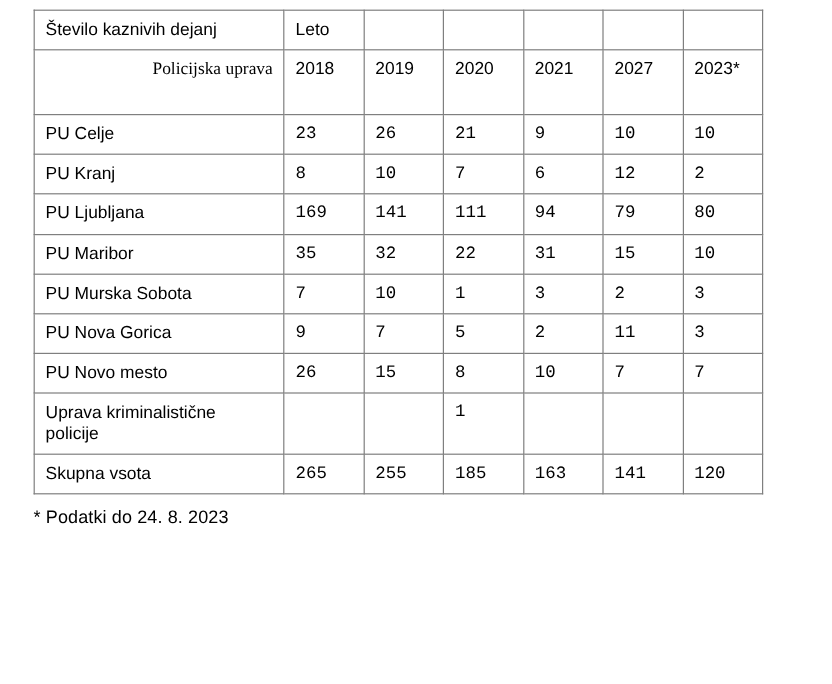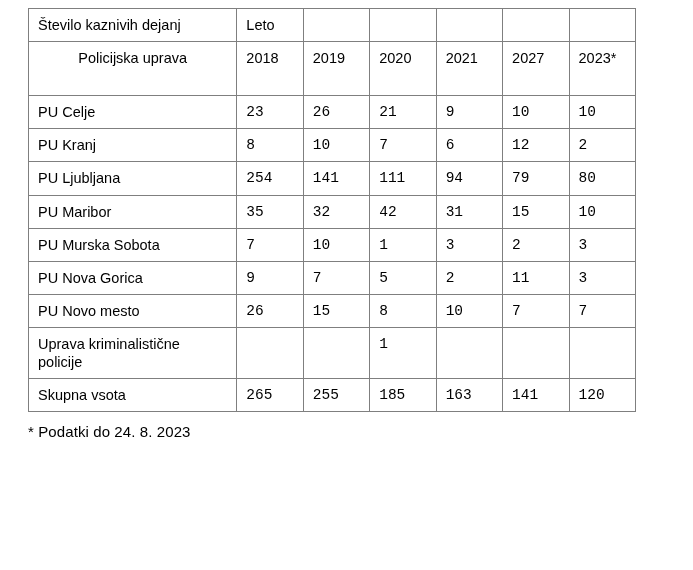--- a/index.html
+++ b/index.html
@@ -46,21 +46,22 @@
     font-weight: bold;
   }
   .hdr-years td {
     background: #c8ecfb;
     font-weight: bold;
     text-align: right;
     height: 54px;
     vertical-align: top;
   }
   .hdr-years td.lbl {
-    text-align: center;
+    text-align: right;
+    font-family: Liberation Serif, serif;
   }
   .num {
     text-align: right;
     font-family: Liberation Mono, monospace;
   }
   .total td {
     background: #c8ecfb;
     font-weight: bold;
   }
   .total td.num {
@@ -144,33 +145,33 @@
         <td class="num">8</td>
         <td class="num">10</td>
         <td class="num">7</td>
         <td class="num">6</td>
         <td class="num">12</td>
         <td class="num">2</td>
       </tr>
 
       <tr>
         <td>PU Ljubljana</td>
-        <td class="num">254</td>
+        <td class="num">169</td>
         <td class="num">141</td>
         <td class="num">111</td>
         <td class="num">94</td>
         <td class="num">79</td>
         <td class="num">80</td>
       </tr>
 
       <tr>
         <td>PU Maribor</td>
         <td class="num">35</td>
         <td class="num">32</td>
-        <td class="num">42</td>
+        <td class="num">22</td>
         <td class="num">31</td>
         <td class="num">15</td>
         <td class="num">10</td>
       </tr>
 
       <tr>
         <td>PU Murska Sobota</td>
         <td class="num">7</td>
         <td class="num">10</td>
         <td class="num">1</td>

